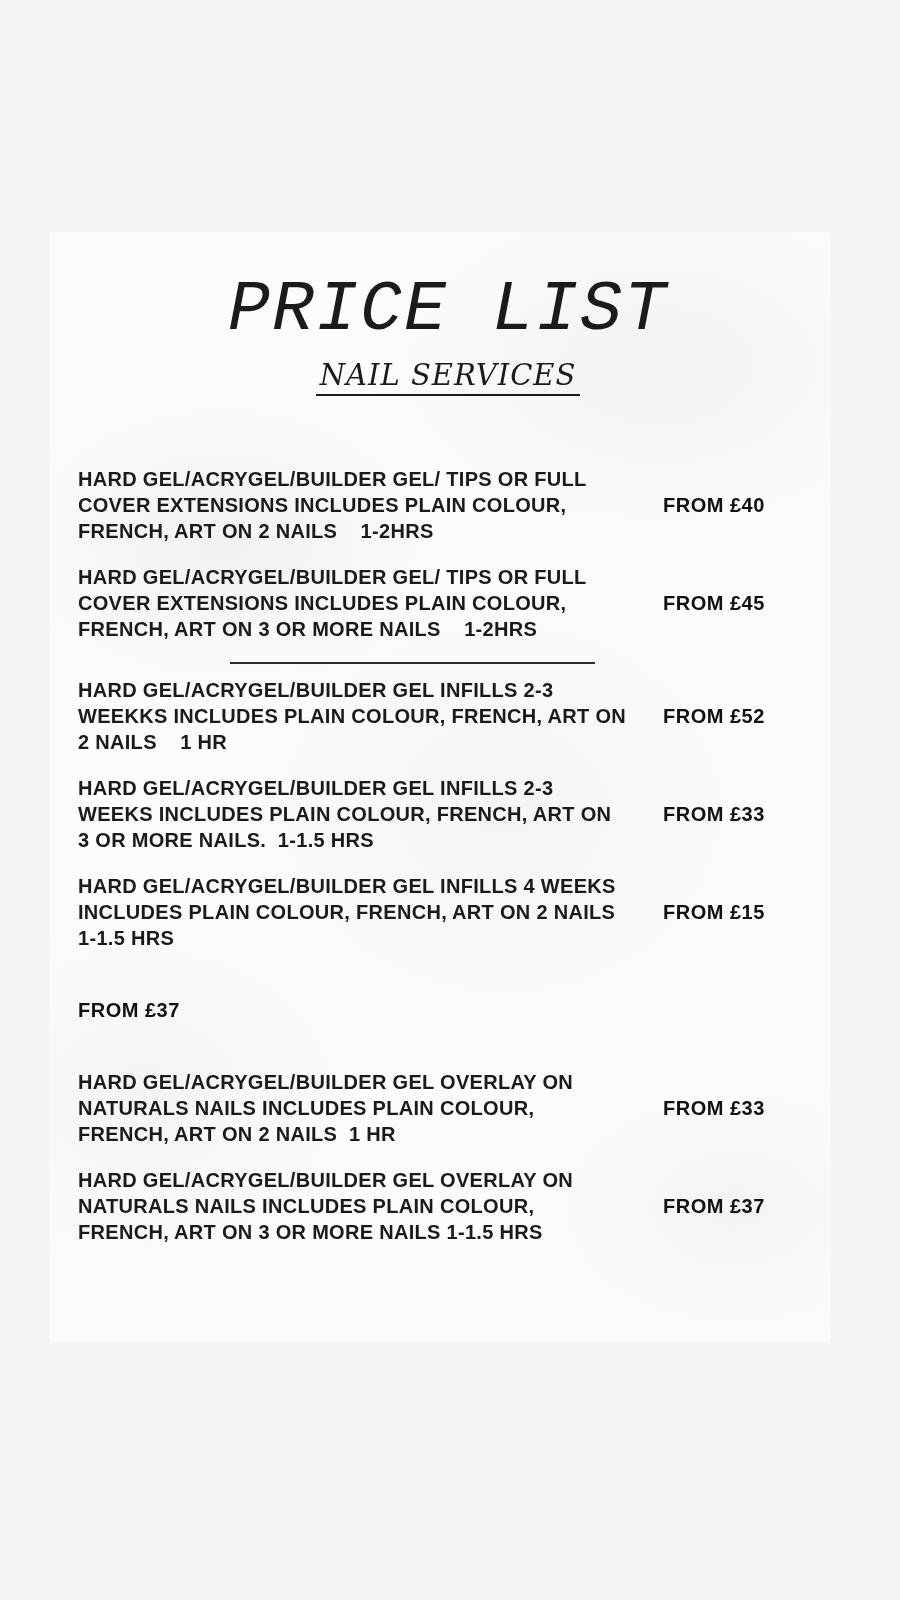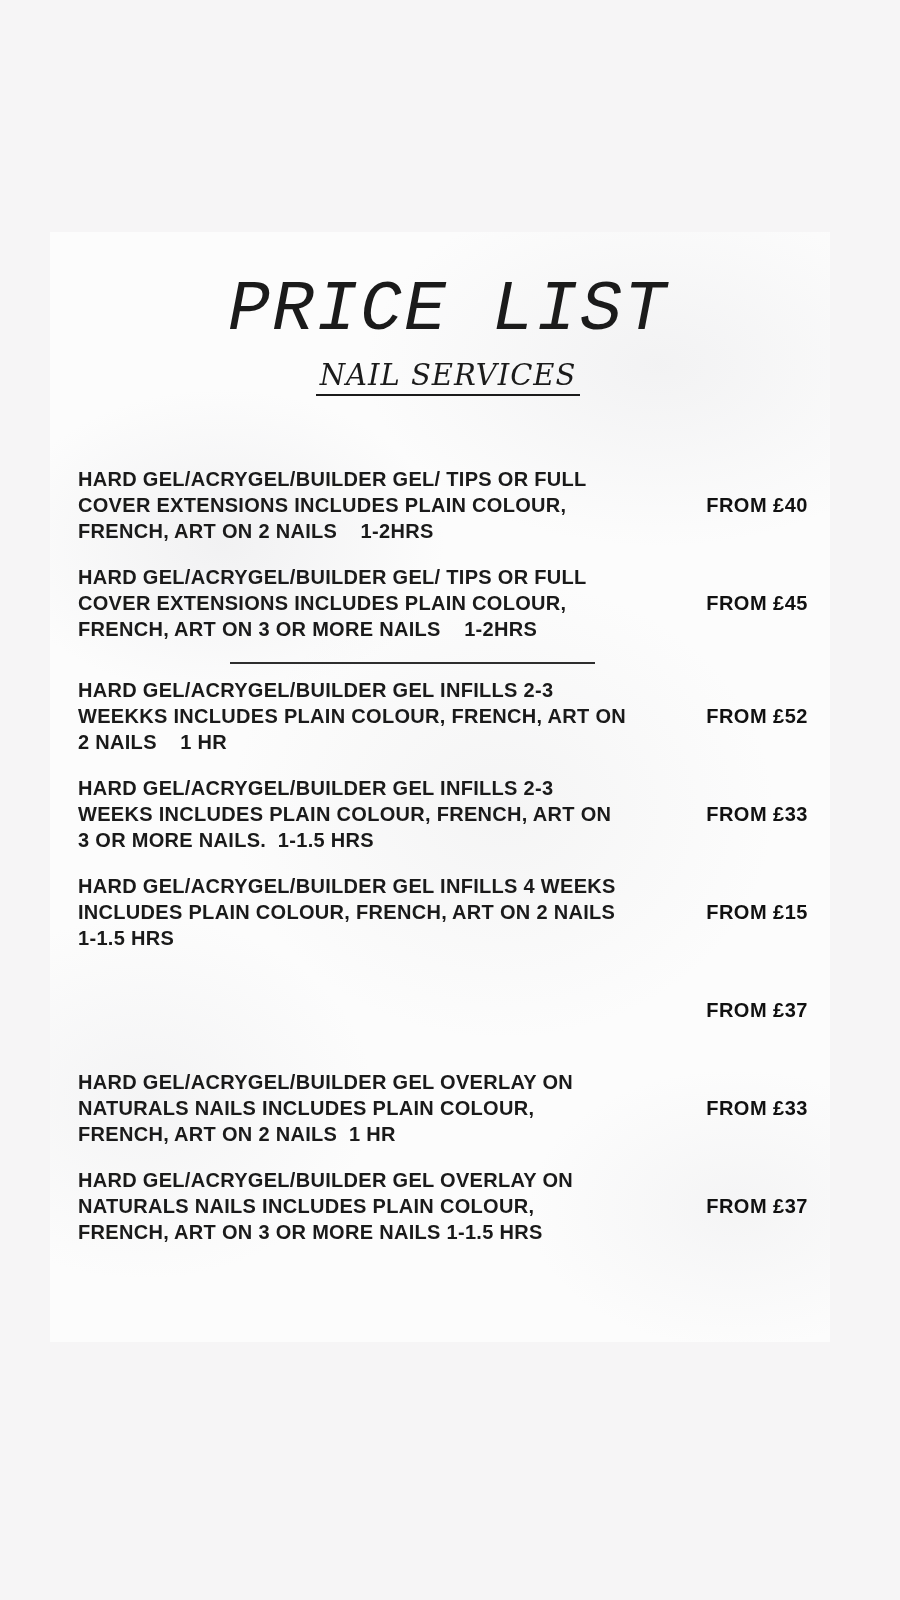--- a/index.html
+++ b/index.html
@@ -69,21 +69,21 @@
     width: 585px;
     font-weight: 700;
     font-size: 20px;
     line-height: 26px;
     letter-spacing: 0.3px;
     color: #1a1a1a;
     white-space: pre-wrap;
   }
   .service-price {
     flex: 1;
-    text-align: right;
+    text-align: left;
     padding-right: 10px;
     font-weight: 700;
     font-size: 20px;
     letter-spacing: 0.5px;
     color: #111;
     white-space: nowrap;
   }
   .divider {
     height: 2px;
     width: 365px;

